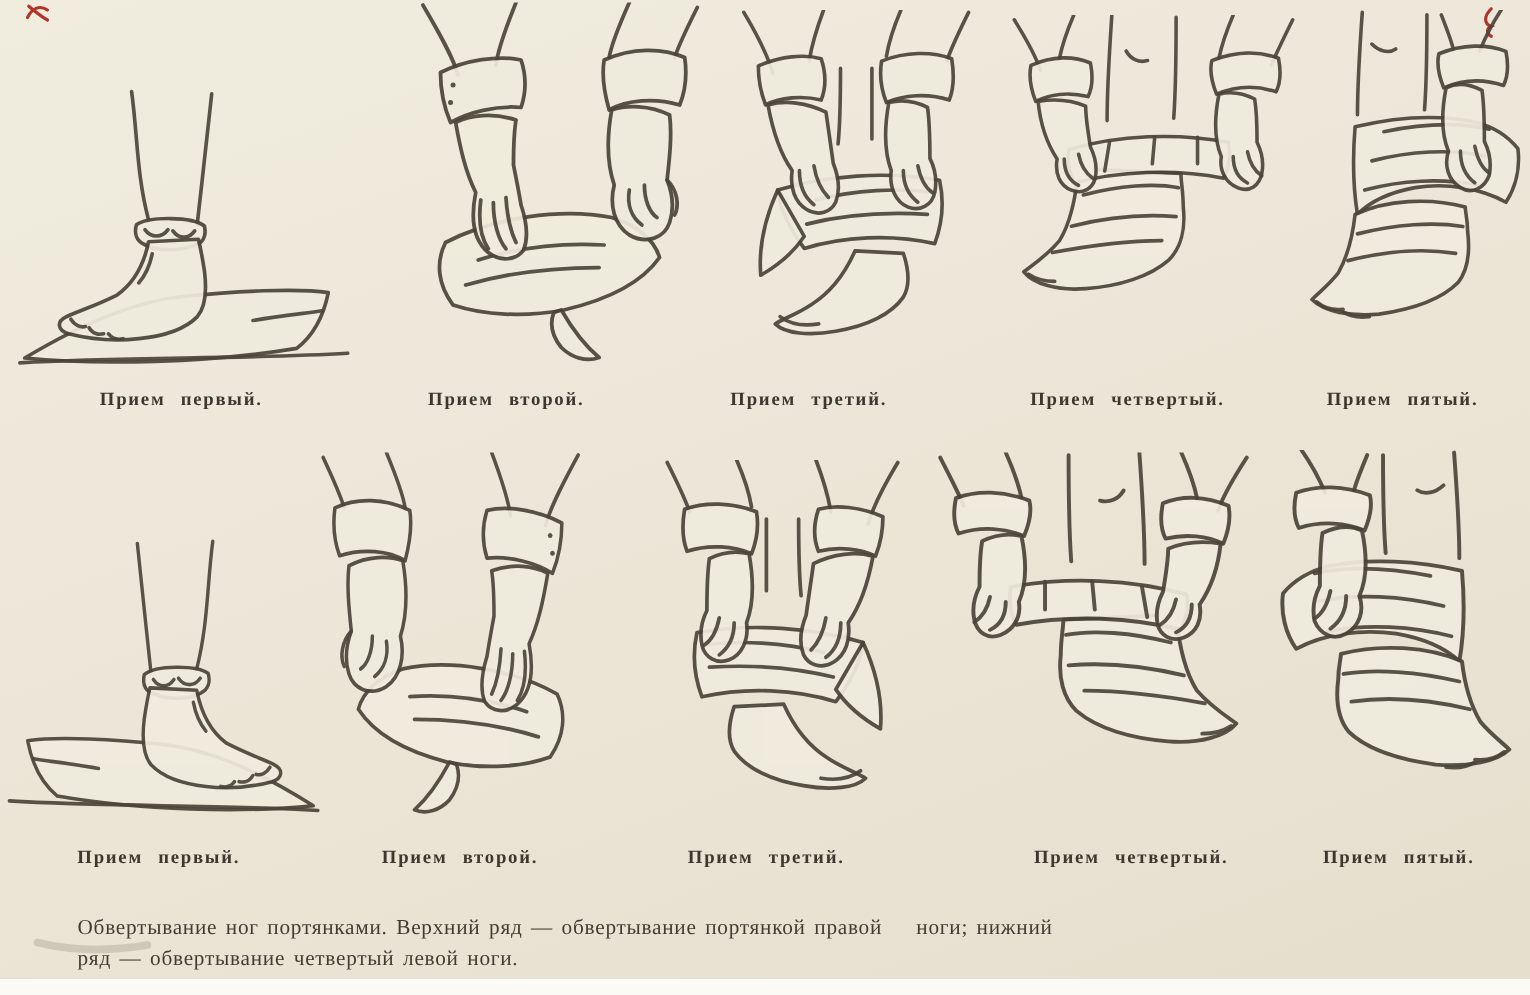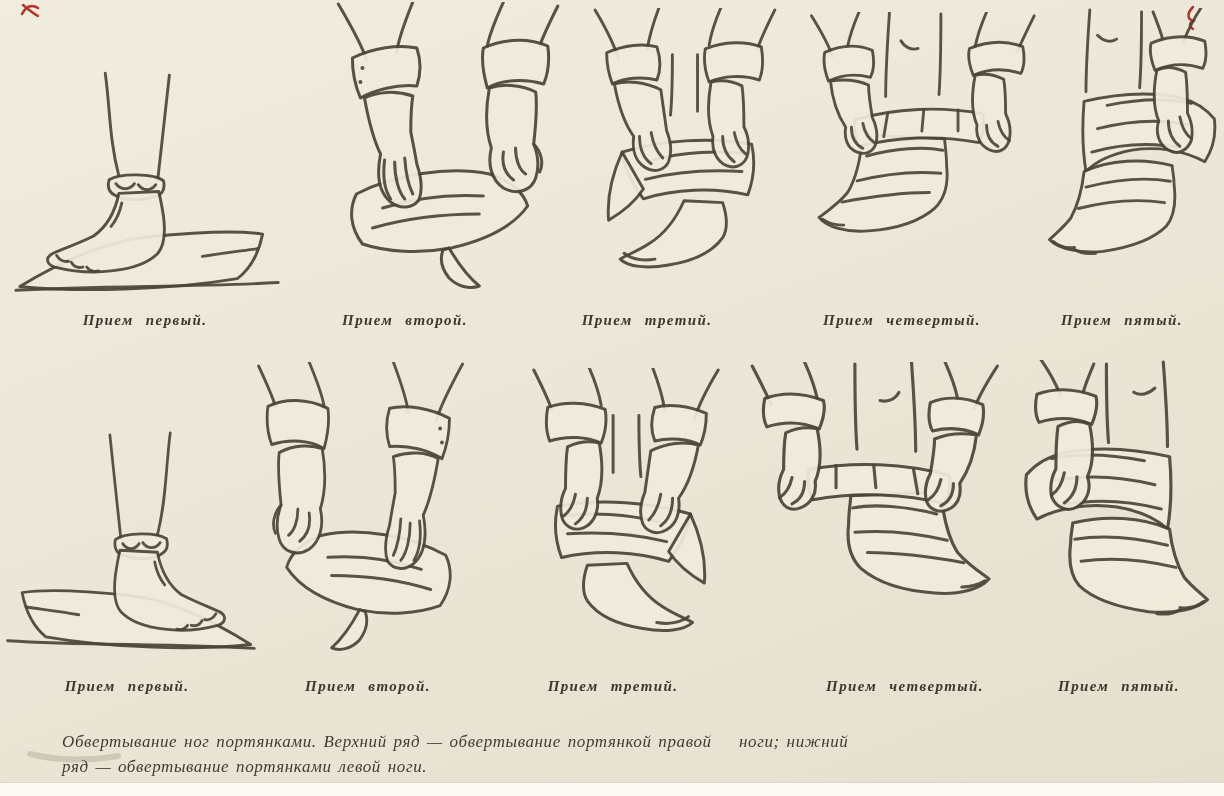--- a/index.html
+++ b/index.html
@@ -1,20 +1,19 @@
 <!DOCTYPE html>
 <html><head>
 <meta charset="utf-8">
 <style>
   html,body{margin:0;padding:0;background:#888;}
   .page{
     position:relative;width:1224px;height:796px;overflow:hidden;
     background:linear-gradient(160deg,#f1edde 0%,#ece7d8 40%,#e7e2d1 78%,#e4dfcd 100%);
     font-family:"Liberation Serif", serif;
-    font-style:italic;
   }
   .panel{position:absolute;}
   .panel svg{display:block;}
   .ink path, .ink circle{
     stroke:#4b4439;stroke-width:3;fill:none;
     stroke-linecap:round;stroke-linejoin:round;opacity:.92;
   }
   .ink path.f{fill:#f0ecdd;}
   .ink circle{fill:#4b4439;stroke:none;}
   .step-caption{
@@ -198,17 +197,17 @@
   <div class="step-caption" style="left:613px;top:678px">Прием третий.</div>
   <div class="step-caption" style="left:905px;top:678px">Прием четвертый.</div>
   <div class="step-caption" style="left:1119px;top:678px">Прием пятый.</div>
 
   <svg class="smudge" style="left:26px;top:742px" width="100" height="24">
     <path d="M4,12 C28,18 56,20 92,14"></path>
   </svg>
 
   <div class="figure-caption">
     <div>Обвертывание ног портянками. Верхний ряд — обвертывание портянкой правой    ноги; нижний</div>
-    <div>ряд — обвертывание портянками левой ноги.</div>
+    <div>ряд — обвертывание четвертый левой ноги.</div>
   </div>
 
   <div class="bottom-strip"></div>
 </div>
 
 </body></html>

